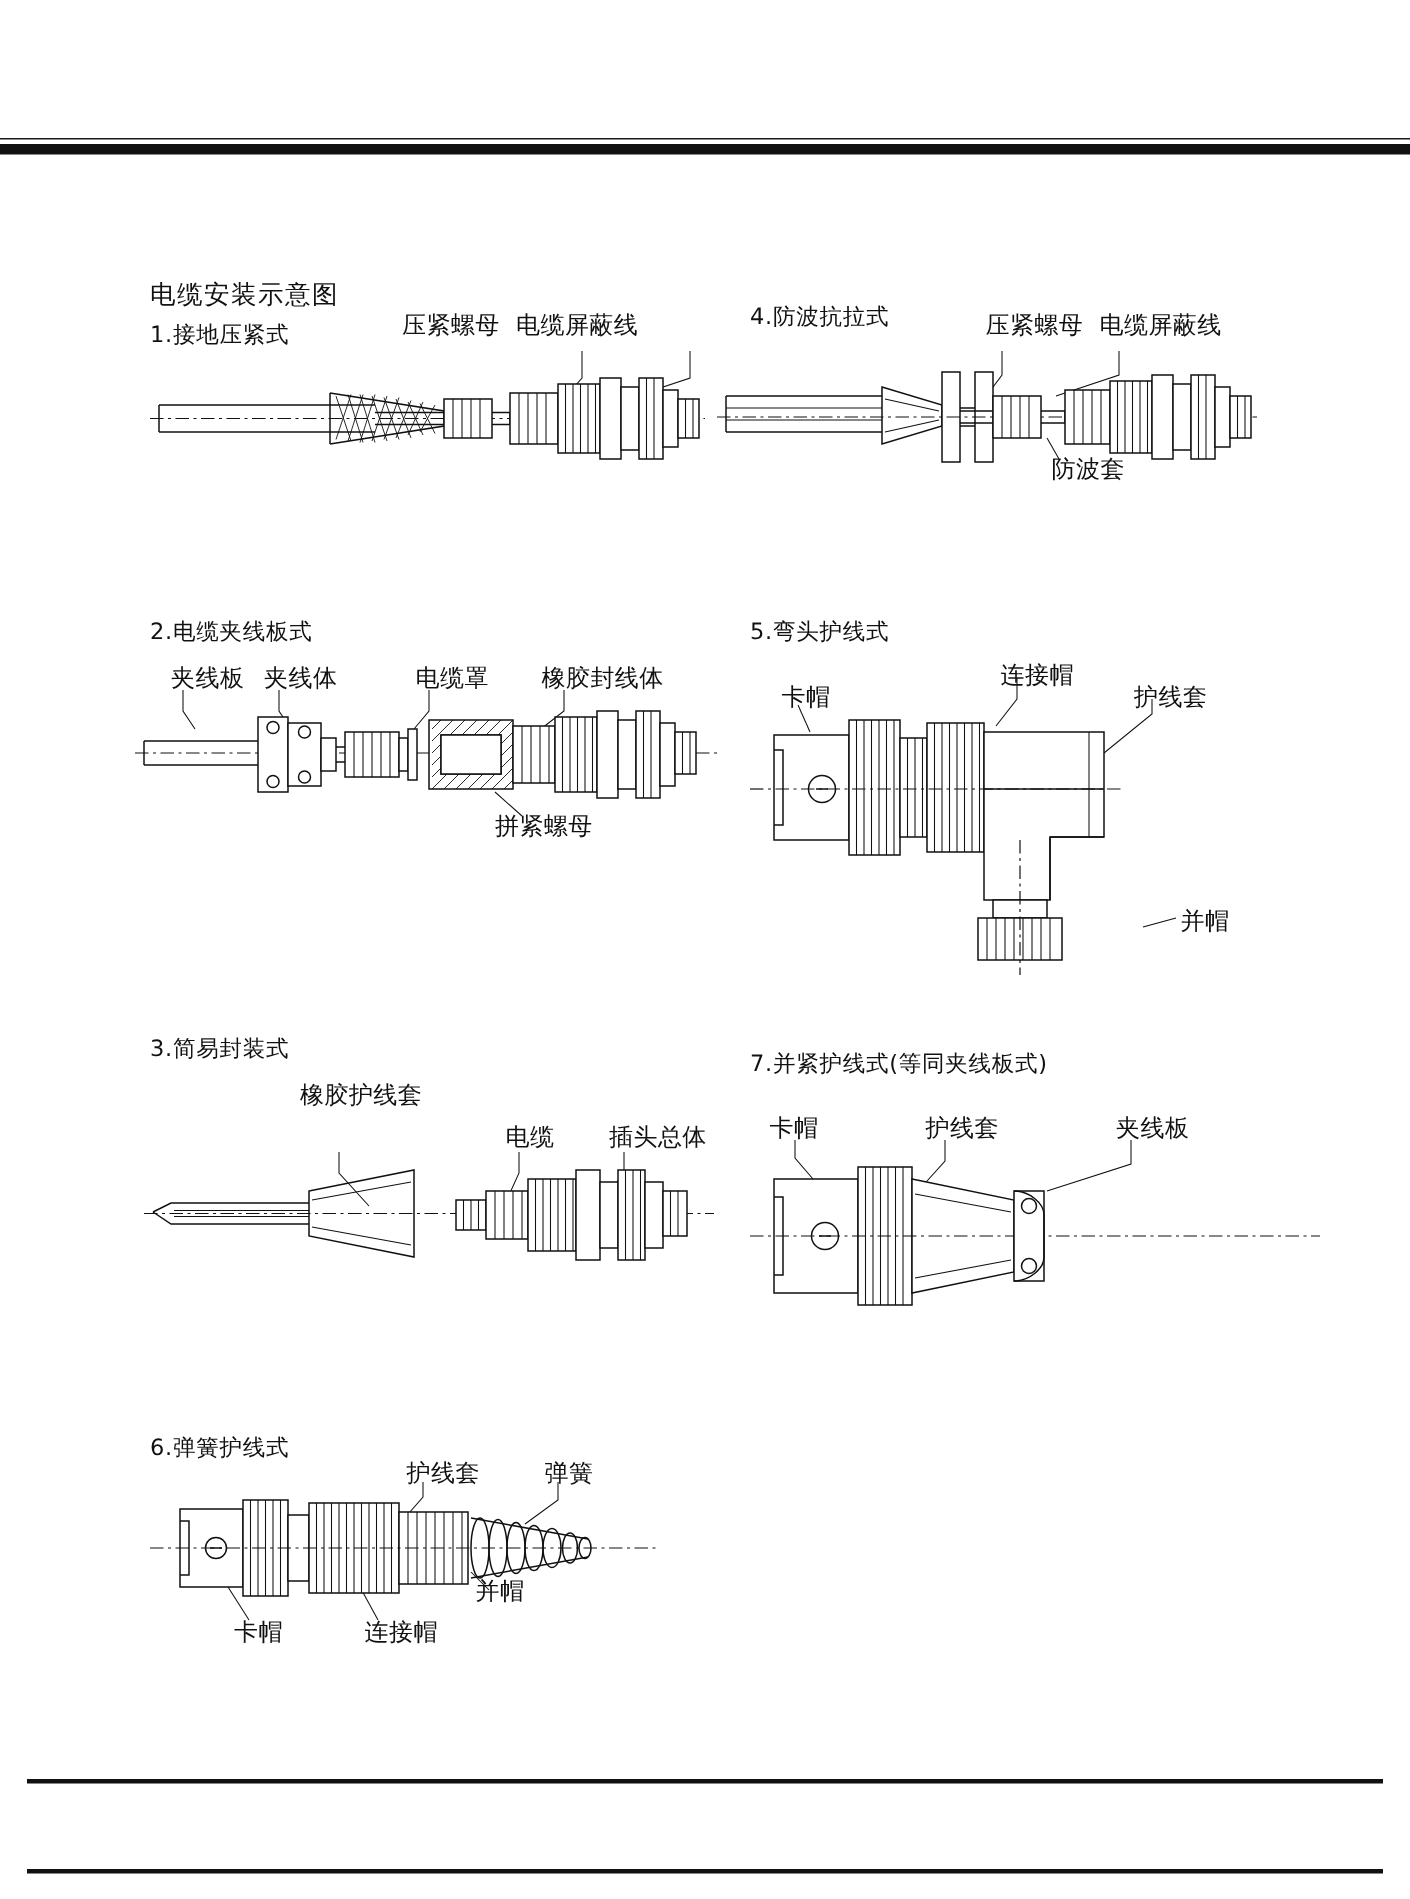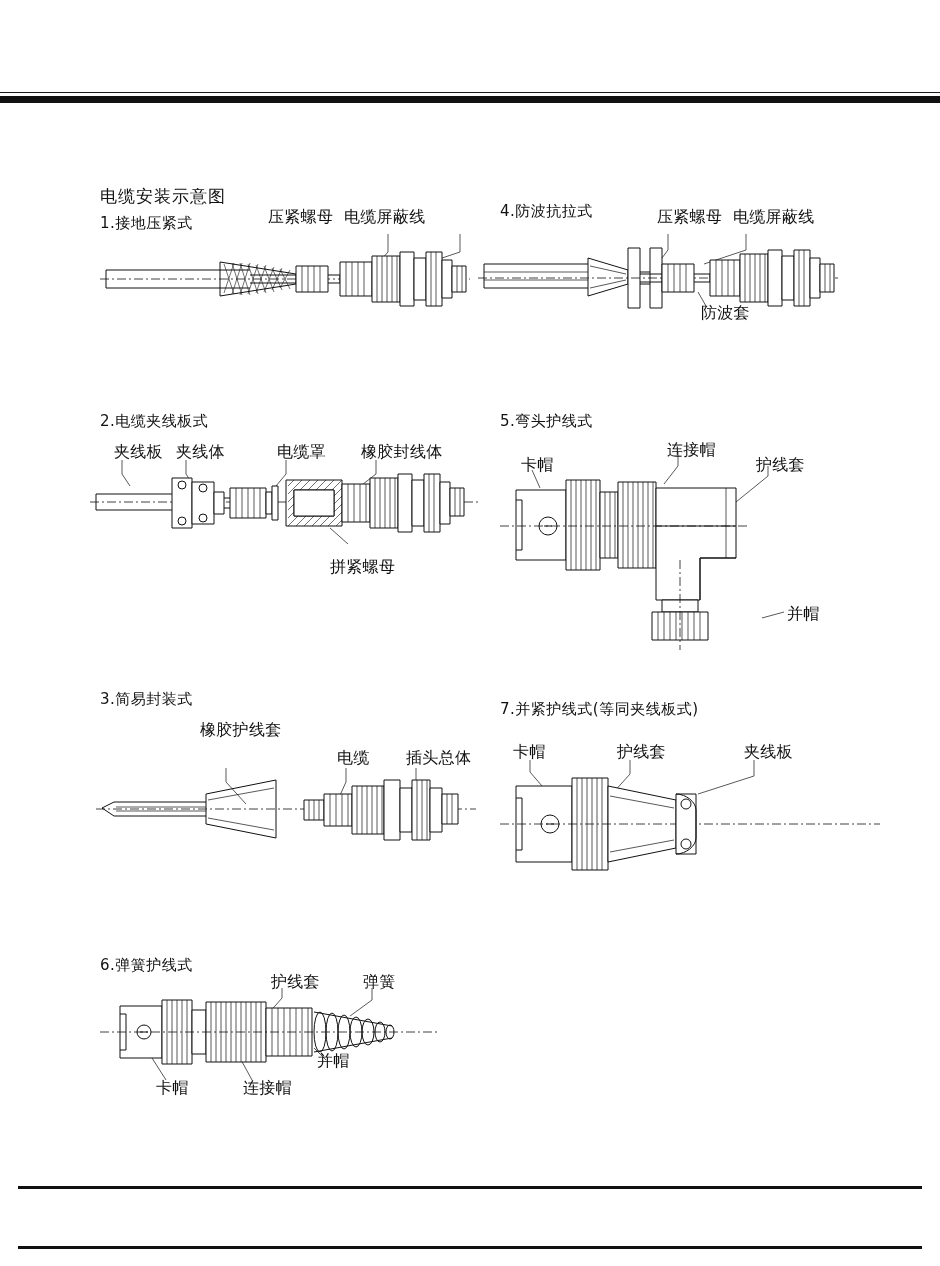--- a/index.html
+++ b/index.html
@@ -140,21 +140,21 @@
       <path class="stf" d="M342 42 L356 42 L356 70 L342 70 Z"></path>
       <path class="thin" d="M347 42 L347 70 M352 42 L352 70"></path>
     </svg>
   </div>
 
   <div class="t item-title" style="left:100px;top:412px;">2.电缆夹线板式</div>
   <div class="t lbl" style="left:114px;top:442px;">夹线板</div>
   <div class="t lbl" style="left:176px;top:442px;">夹线体</div>
   <div class="t lbl" style="left:277px;top:442px;">电缆罩</div>
   <div class="t lbl" style="left:361px;top:442px;">橡胶封线体</div>
-  <div class="t lbl" style="left:330px;top:541px;margin-top:16px;">拼紧螺母</div>
+  <div class="t lbl" style="left:330px;top:541px;">拼紧螺母</div>
 
   <div class="blk" style="left:90px;top:452px;">
     <svg width="390" height="110" viewBox="0 0 390 110">
       <path class="thin" d="M32 8 L32 22 L40 34"></path>
       <path class="thin" d="M96 8 L96 22 L104 34"></path>
       <path class="thin" d="M196 8 L196 22 L186 34"></path>
       <path class="thin" d="M286 8 L286 22 L268 36"></path>
       <path class="thin" d="M258 92 L240 76"></path>
 
       <path class="st" d="M6 42 L96 42"></path>

